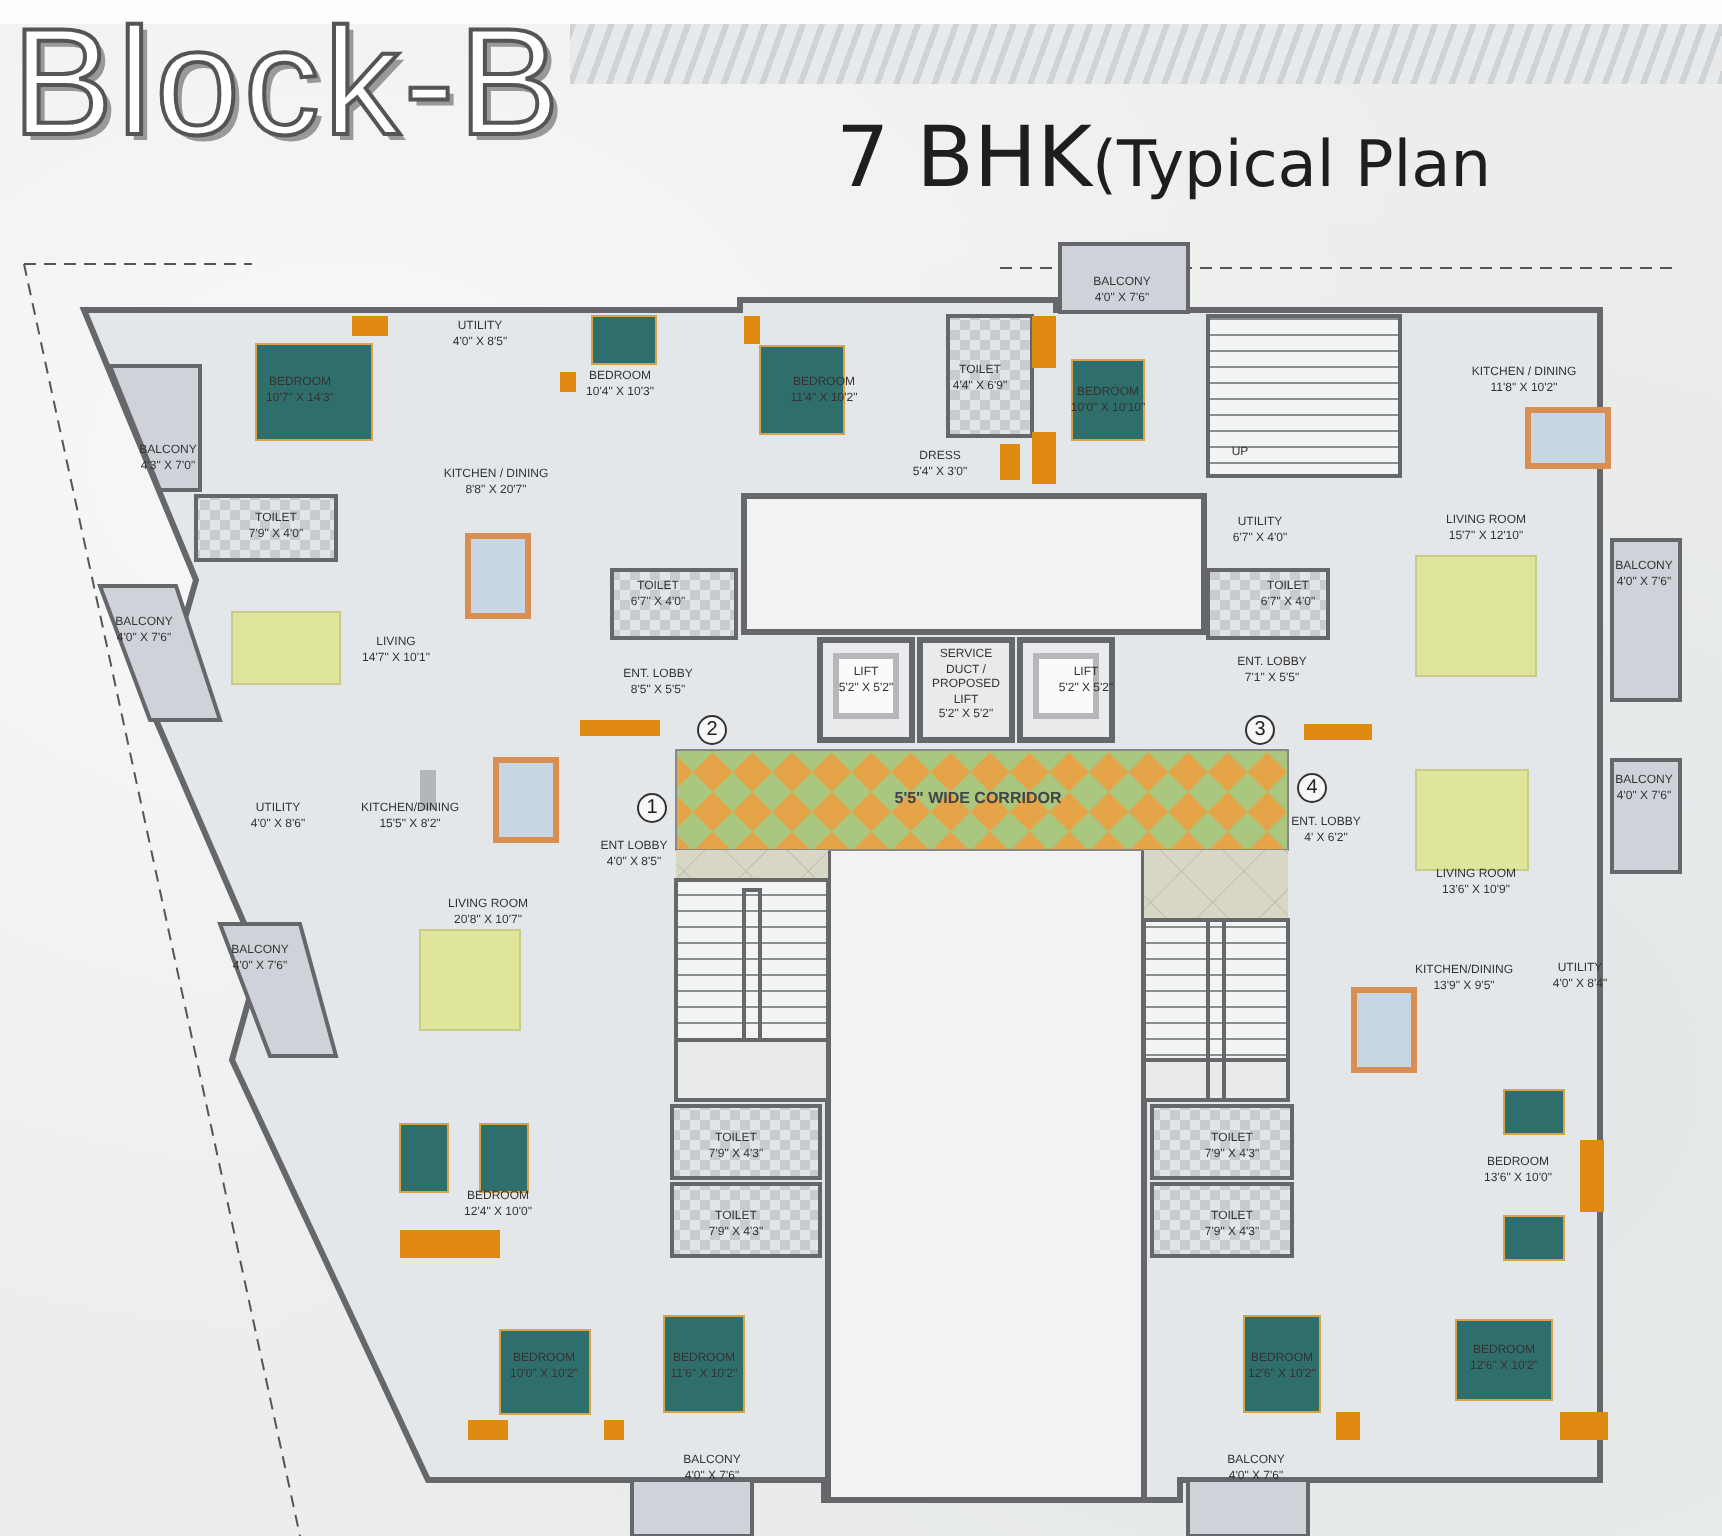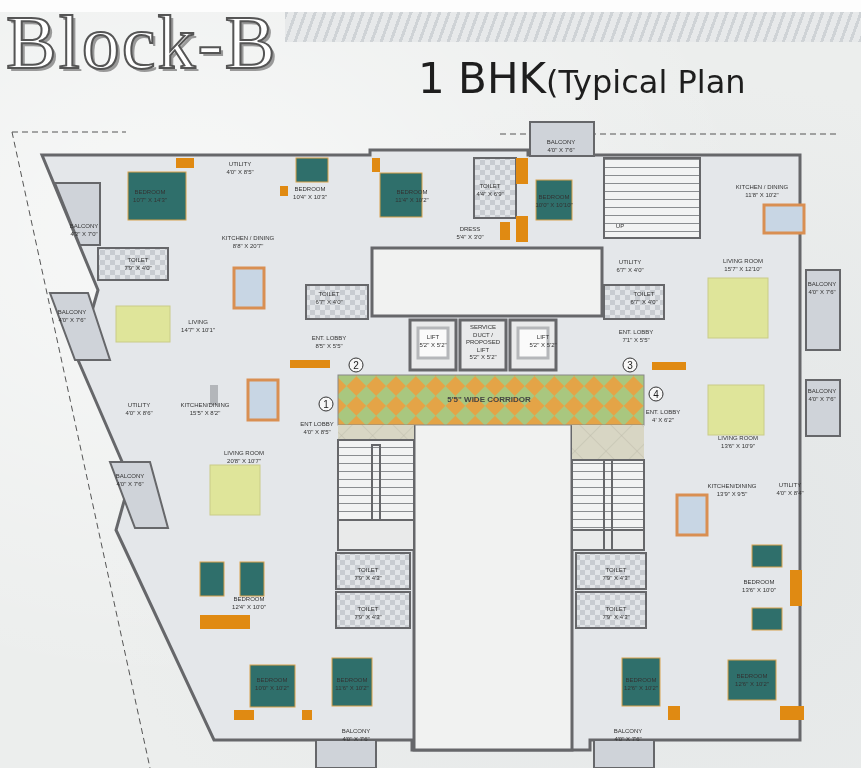--- a/index.html
+++ b/index.html
@@ -6,21 +6,21 @@
   body{width:861px;height:768px;overflow:hidden;position:relative;
     background:#eef0ef;font-family:"Liberation Sans",sans-serif;}
   .texture{position:absolute;inset:0;
     background:
       radial-gradient(ellipse at 20% 30%, rgba(255,255,255,.6), transparent 60%),
       radial-gradient(ellipse at 80% 70%, rgba(220,224,226,.6), transparent 60%),
       #eceeed;}
   .top-strip{position:absolute;left:0;top:0;width:861px;height:12px;background:#fdfdfd;}
   .top-texture{position:absolute;left:285px;top:12px;width:576px;height:30px;
     background:repeating-linear-gradient(110deg,#cfd3d6 0 3px,#e7e9ea 3px 9px);}
-  .title-block{position:absolute;left:6px;top:4px;font-family:Liberation Serif, serif;
+  .title-block{position:absolute;left:6px;top:4px;font-family:Liberation Sans, sans-serif;
     font-size:76px;letter-spacing:2px;color:#fff;font-weight:300;
     -webkit-text-stroke:2px #555;text-shadow:3px 3px 0 #999;line-height:1;}
   .title-sub{position:absolute;left:418px;top:58px;font-family:"DejaVu Sans",sans-serif;
     font-size:42px;color:#1e1e1e;line-height:1;white-space:nowrap;}
   .title-sub .paren{font-size:32px;}
   .plan{position:absolute;left:0;top:0;width:861px;height:768px;}
   .lbl{position:absolute;font-size:6px;color:#333;text-align:center;line-height:1.25;
     text-transform:uppercase;white-space:nowrap;transform:translate(-50%,-50%);}
   .lbl .dim{display:block;}
   .circle-num{position:absolute;width:13px;height:13px;border:1px solid #333;border-radius:50%;
@@ -31,21 +31,21 @@
 </style>
 </head>
 <body>
 
 <div class="texture"></div>
 <div class="top-strip"></div>
 <div class="top-texture"></div>
 
 <div class="title-block">Block-B</div>
 <div class="title-sub">
-  <span>1 BHK</span><span class="paren">(Typical Plan</span>
+  <span>7 BHK</span><span class="paren">(Typical Plan</span>
 </div>
 
 <svg class="plan" viewBox="0 0 861 768" xmlns="http://www.w3.org/2000/svg">
   <defs>
     <pattern id="corr" width="28" height="28" patternUnits="userSpaceOnUse" patternTransform="rotate(45)">
       <rect width="28" height="28" fill="#a9c77f"></rect>
       <rect width="14" height="14" fill="#e4a447"></rect>
       <rect x="14" y="14" width="14" height="14" fill="#e4a447"></rect>
     </pattern>
     <pattern id="beigeTile" width="22" height="22" patternUnits="userSpaceOnUse" patternTransform="rotate(45)">

